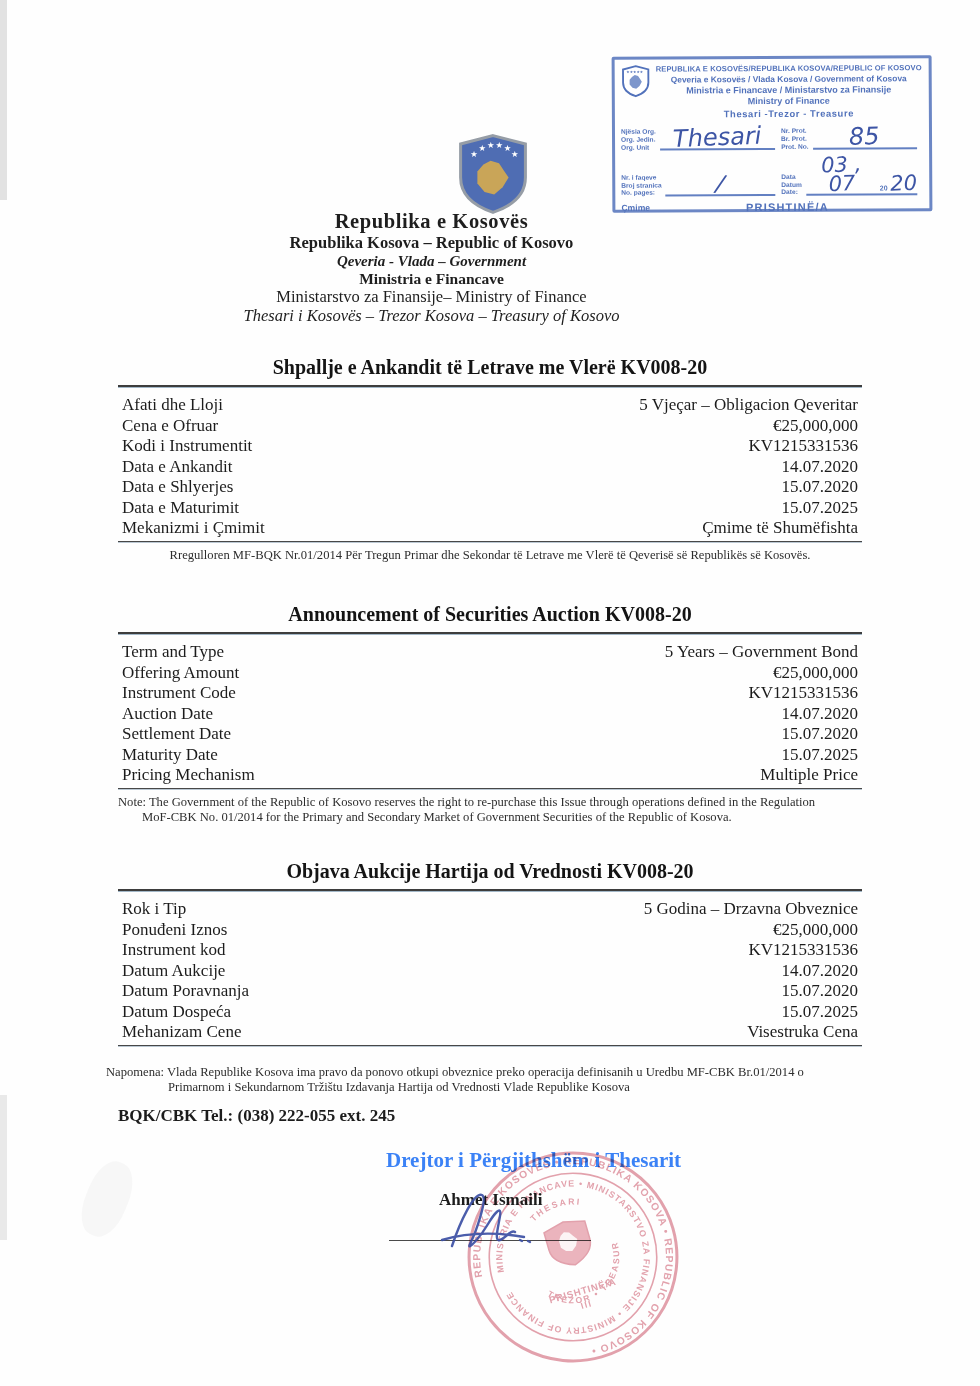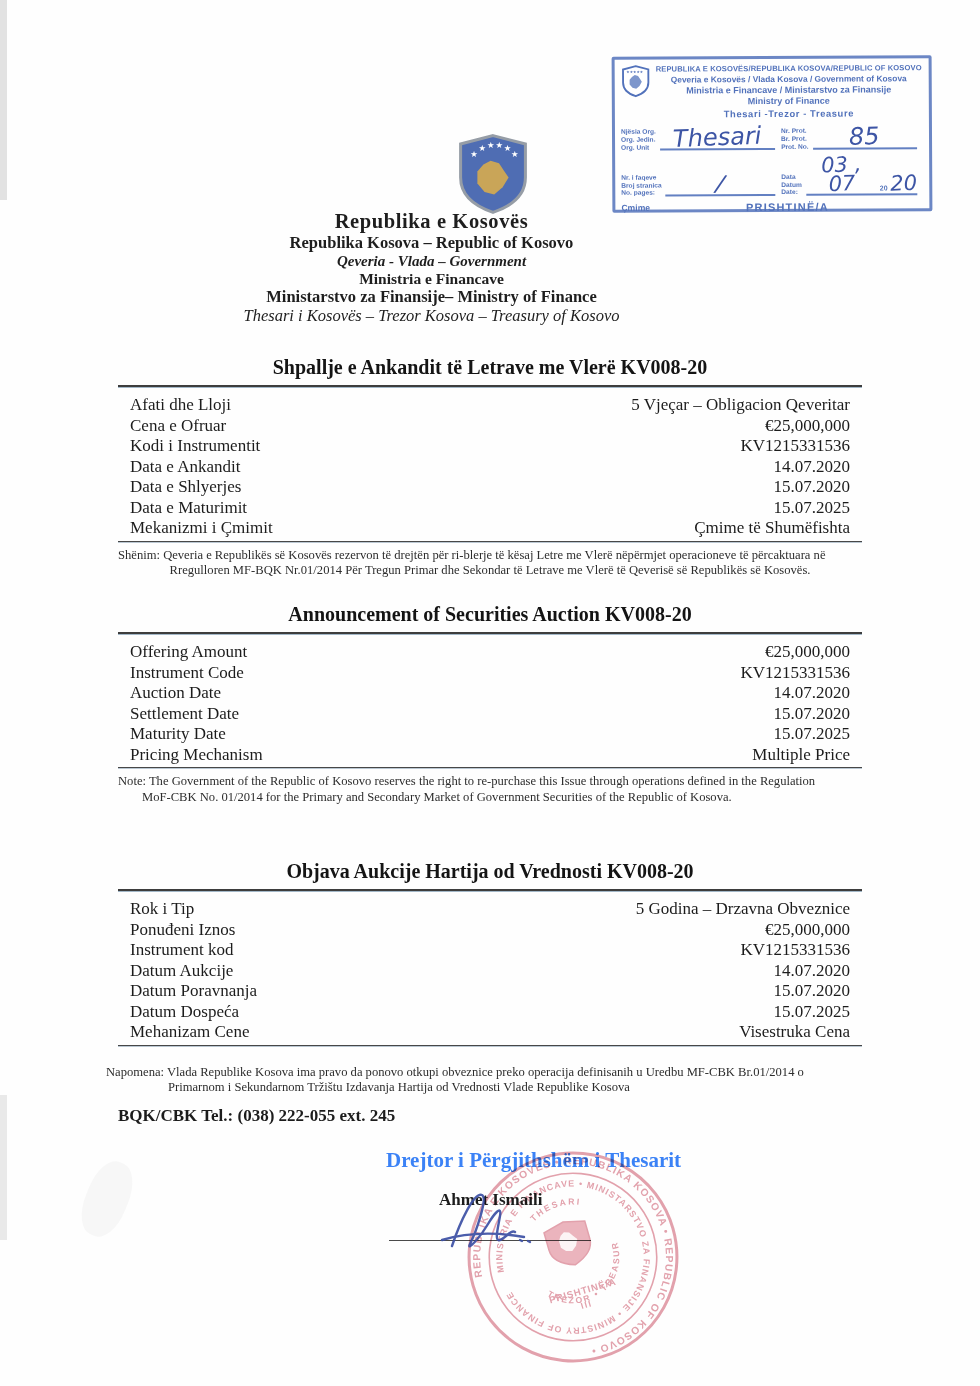--- a/index.html
+++ b/index.html
@@ -15,21 +15,21 @@
 
   
   .arms{position:absolute;left:454px;top:132px;width:78px;height:84px;}
 
   
   .header{position:absolute;top:211px;left:0;width:863px;text-align:center;line-height:1.02;}
   .header .h1{font-size:20.5px;font-weight:bold;letter-spacing:.6px;padding-bottom:3px;}
   .header .h2{font-size:16.5px;font-weight:bold;padding-bottom:2px;}
   .header .h3{font-size:15px;font-style:italic;font-weight:600;padding-bottom:2px;}
   .header .h4{font-size:15.5px;font-weight:bold;padding-bottom:2px;}
-  .header .h5{font-size:16.5px;font-weight:bold;padding-bottom:2px;}
+  .header .h5{font-size:16.5px;font-weight:normal;padding-bottom:2px;}
   .header .h6{font-size:16.5px;font-style:italic;font-weight:500;}
 
   
   .stampbox{position:absolute;left:612px;top:56px;width:320px;height:156px;box-sizing:border-box;
             border:3px solid rgba(82,114,187,.85);border-radius:2px;padding:5px 6px 3px;
             font-family:"Liberation Sans", sans-serif;color:#5272bb;transform:rotate(-.3deg);}
   .sb-head{display:flex;align-items:flex-start;gap:4px;}
   .sb-shield{width:30px;height:33px;flex:0 0 auto;}
   .sb-lines{flex:1;text-align:center;line-height:1.3;font-weight:bold;}
   .sb-l1{font-size:7.6px;letter-spacing:.1px;}
@@ -49,21 +49,21 @@
   .sb-century{font-size:7px;font-weight:bold;line-height:1;padding-bottom:2px;}
   .sb-bottom{display:flex;align-items:center;margin-top:5px;}
   .sb-out{font-size:8.6px;font-weight:bold;width:70px;}
   .sb-city{flex:1;text-align:center;font-size:11px;font-weight:bold;letter-spacing:1.2px;padding-right:40px;}
 
   
   .sec{position:absolute;left:118px;width:744px;}
   .sec-title{text-align:center;font-size:20px;font-weight:bold;color:#141414;line-height:27px;}
   .rule-heavy{height:3px;margin-top:4px;background:linear-gradient(to bottom,#3d3d3d 0 63%,#a3b8c8 63% 100%);}
   .rule-light{height:2px;margin-top:2px;background:linear-gradient(to bottom,#474747 0 70%,#bac7d2 70% 100%);}
-  .table{margin:7px 12px 0;}
+  .table{margin:7px 4px 0;}
   .trow{display:flex;justify-content:space-between;font-size:17px;line-height:20.5px;color:#1c1c1c;}
   .tvalue{text-align:left;}
   .note{margin-top:5px;font-size:12.6px;line-height:1.25;color:#2d2d2d;}
   .note span{display:block;}
   .nl2.center{text-align:center;}
   .nl2.indent1{padding-left:24px;}
   .nl2.indent2{padding-left:62px;}
   .sec.s3 .note{margin-left:-12px;margin-top:18px;}
 
   
@@ -205,29 +205,32 @@
           <span class="tlabel">Data e Maturimit</span>
           <span class="tvalue">15.07.2025</span>
         </div>
         <div class="trow">
           <span class="tlabel">Mekanizmi i Çmimit</span>
           <span class="tvalue">Çmime të Shumëfishta</span>
         </div>
       </div>
     <div class="rule-light"></div>
     <div class="note">
-      <span class="nl1">Shënim: Qeveria e Republikës së Kosovës rezervon të drejtën për ri-blerje të kësaj Letre me Vlerë nëpërmjet operacioneve të përcaktuara në</span>
       <span class="nl2 center">Rregulloren MF-BQK Nr.01/2014 Për Tregun Primar dhe Sekondar të Letrave me Vlerë të Qeverisë së Republikës së Kosovës.</span>
     </div>
   </section>
 
   <section class="sec s2" style="top:601px;">
     <div class="sec-title">Announcement of Securities Auction KV008-20</div>
     <div class="rule-heavy"></div>
     <div class="table">
+        <div class="trow">
+          <span class="tlabel">Term and Type</span>
+          <span class="tvalue">5 Years – Government Bond</span>
+        </div>
         <div class="trow">
           <span class="tlabel">Offering Amount</span>
           <span class="tvalue">€25,000,000</span>
         </div>
         <div class="trow">
           <span class="tlabel">Instrument Code</span>
           <span class="tvalue">KV1215331536</span>
         </div>
         <div class="trow">
           <span class="tlabel">Auction Date</span>

